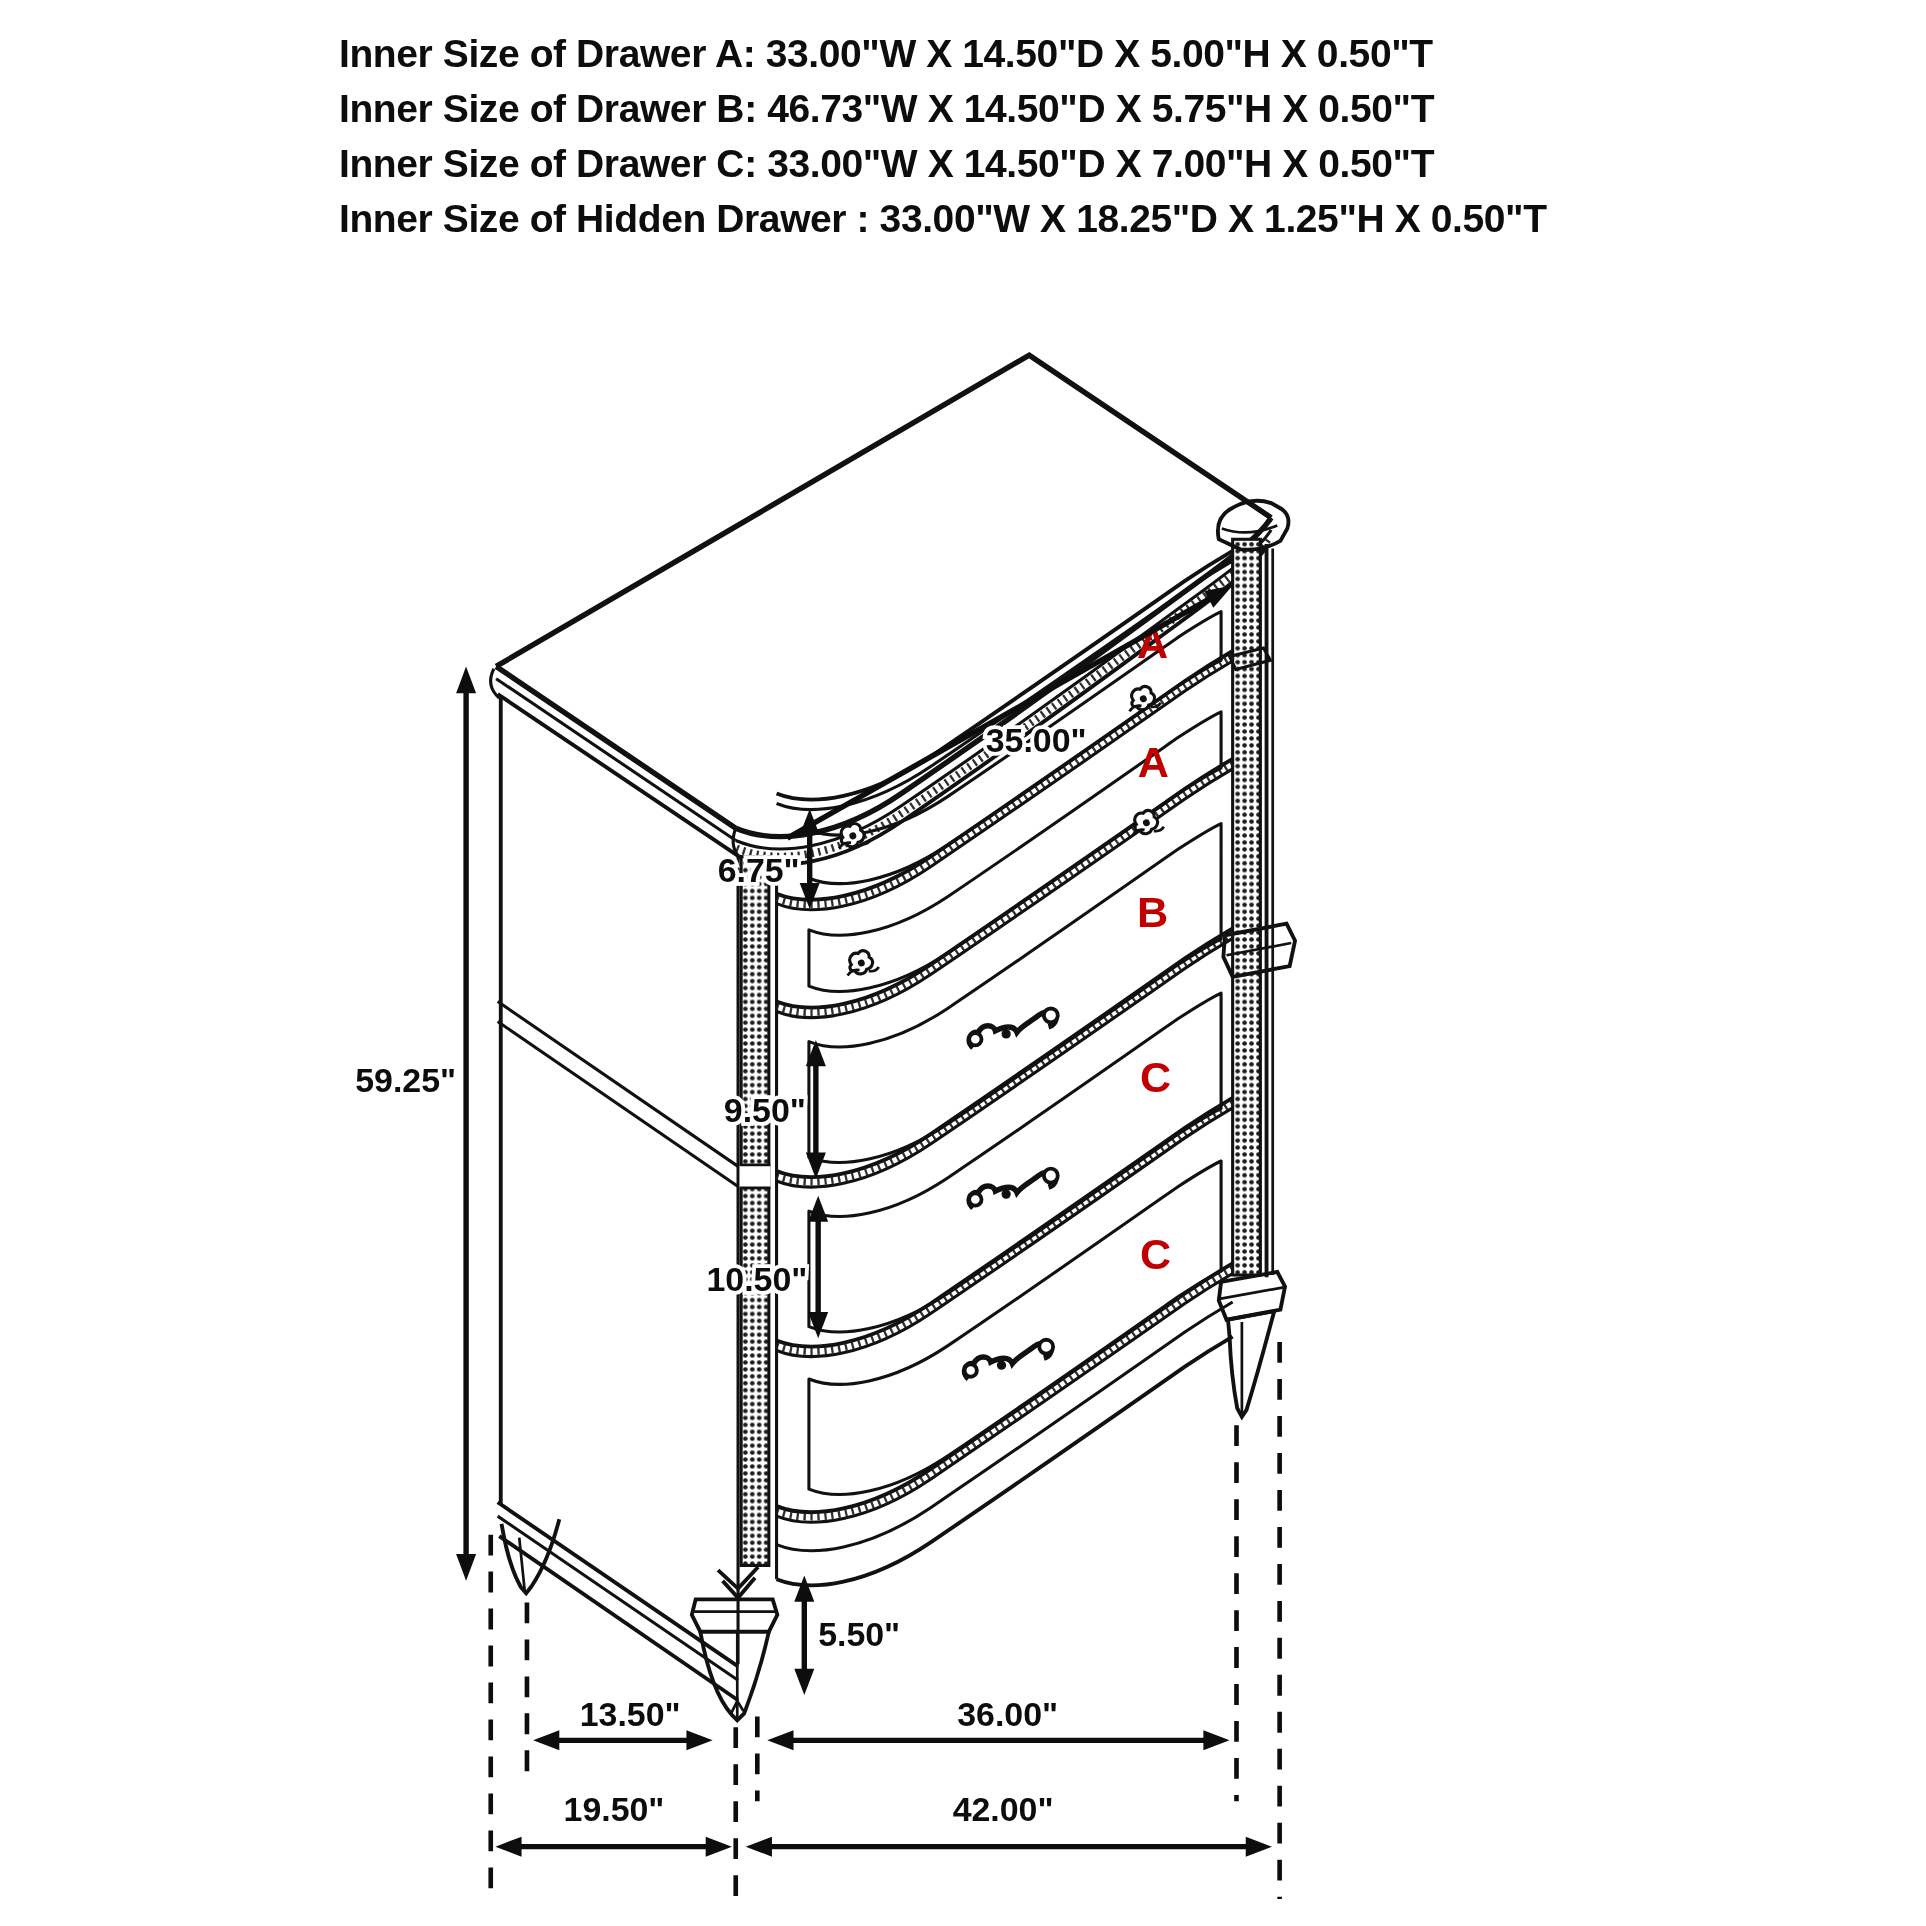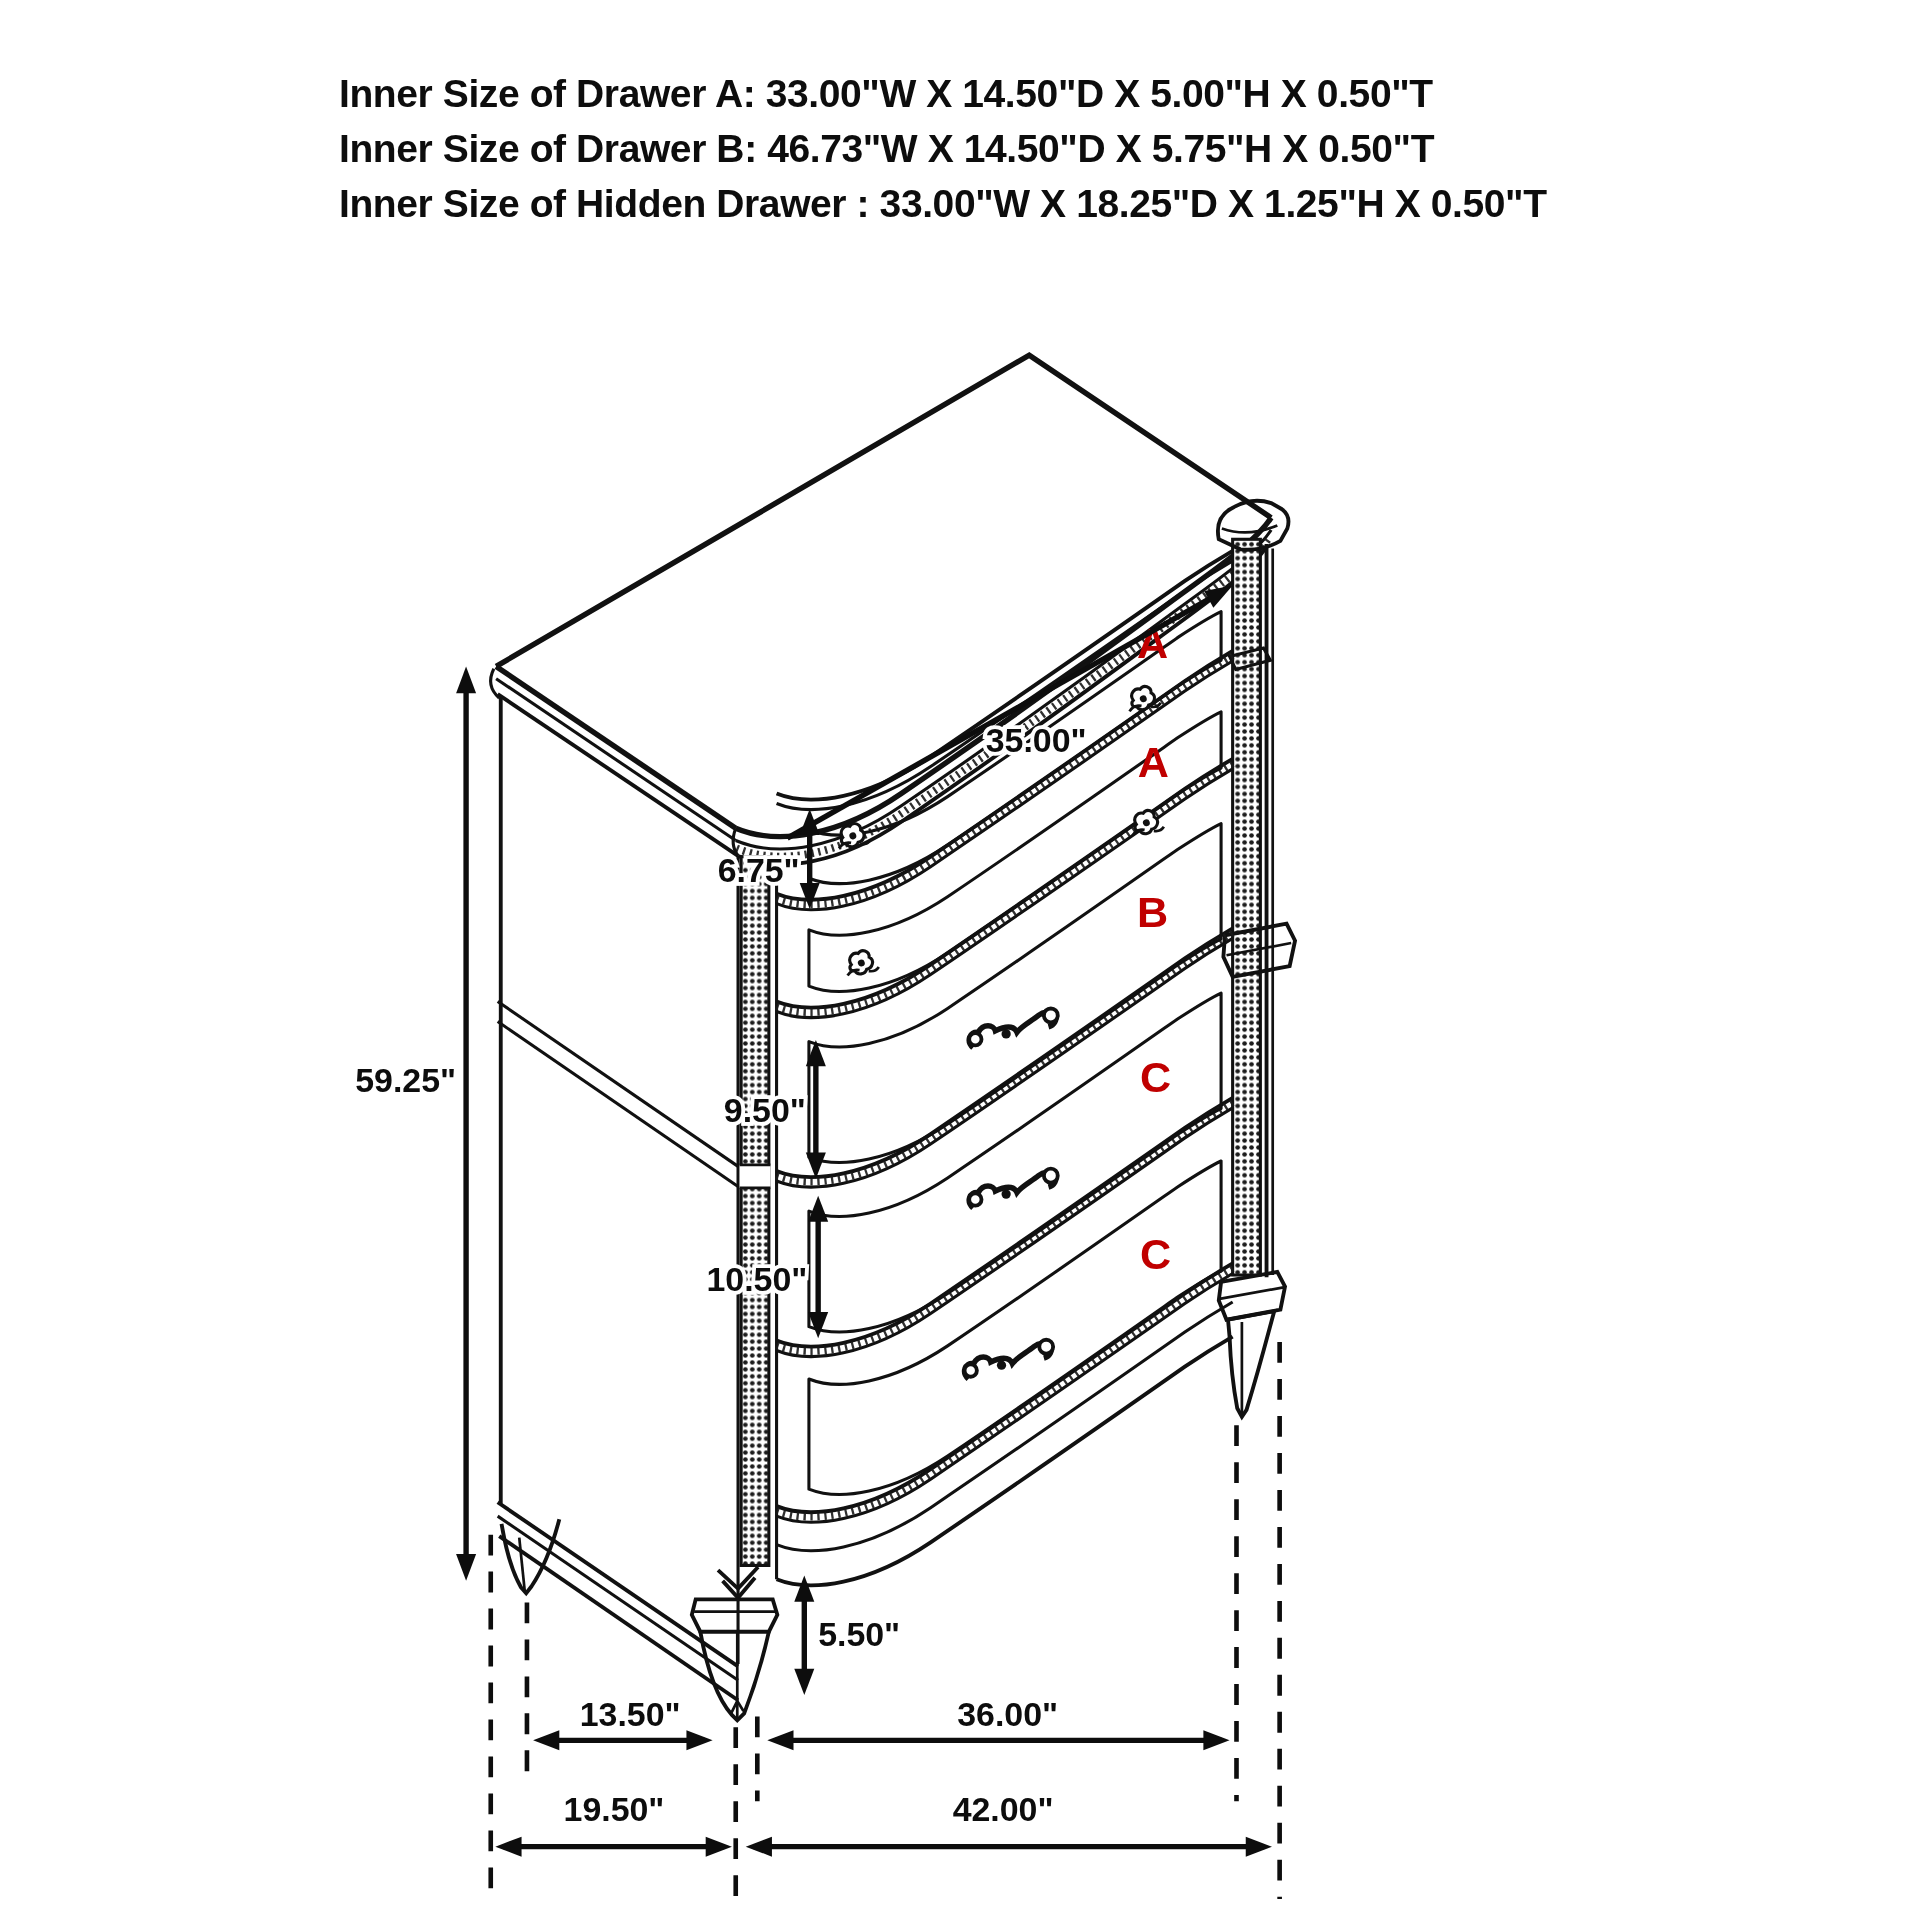--- a/index.html
+++ b/index.html
@@ -1,35 +1,36 @@
 <!DOCTYPE html>
 <html style="font-size:12.3px"><head>
 <meta charset="utf-8">
 <style>
   html,body{margin:0;padding:0;background:#fff;}
   body{width:1926px;height:1926px;position:relative;font-family:"Liberation Sans",sans-serif;overflow:hidden;}
-  .header{position:absolute;left:339px;top:26px;width:1233px;margin-top:40px;}
+  .header{position:absolute;left:339px;top:26px;width:1233px;}
   .header .line{font-size:39px;font-weight:700;color:#0d0d0d;line-height:55px;white-space:nowrap;letter-spacing:-0.4px;}
   svg{position:absolute;left:0;top:0;}
   .ln{stroke:#111;fill:none;}
   .w7{stroke-width:7px;} .w5{stroke-width:5px;} .w4{stroke-width:4px;} .w3{stroke-width:3.5px;}
   .dim{stroke:#0d0d0d;stroke-width:7px;fill:none;}
   .dimhead{fill:#0d0d0d;stroke:none;}
   .dash{stroke:#0d0d0d;stroke-width:6px;stroke-dasharray:27 21;fill:none;}
   .bead-line{stroke:#1a1a1a;stroke-width:10px;stroke-dasharray:3 6;fill:none;opacity:.9;}
   .dimtext{font-family:"Liberation Sans",sans-serif;font-size:44px;font-weight:700;fill:#0d0d0d;paint-order:stroke;stroke:#fff;stroke-width:10px;}
   .red{font-family:"Liberation Sans",sans-serif;font-size:56px;font-weight:700;fill:#c00000;}
   .white{fill:#fff;}
 </style>
 </head>
 <body>
 
 <div class="header">
   <div class="line">Inner Size of Drawer A: 33.00"W X 14.50"D X 5.00"H X 0.50"T</div>
   <div class="line">Inner Size of Drawer B: 46.73"W X 14.50"D X 5.75"H X 0.50"T</div>
+  <div class="line">Inner Size of Drawer C: 33.00"W X 14.50"D X 7.00"H X 0.50"T</div>
   <div class="line">Inner Size of Hidden Drawer : 33.00"W X 18.25"D X 1.25"H X 0.50"T</div>
 </div>
 
 <svg width="1926" height="1926" viewBox="0 0 2500 2500">
   <defs>
     <pattern id="bead" width="9" height="9" patternUnits="userSpaceOnUse">
       <rect width="9" height="9" fill="#fff"></rect>
       <circle cx="4.5" cy="4.5" r="3" fill="#1c1c1c"></circle>
     </pattern>
   </defs>

